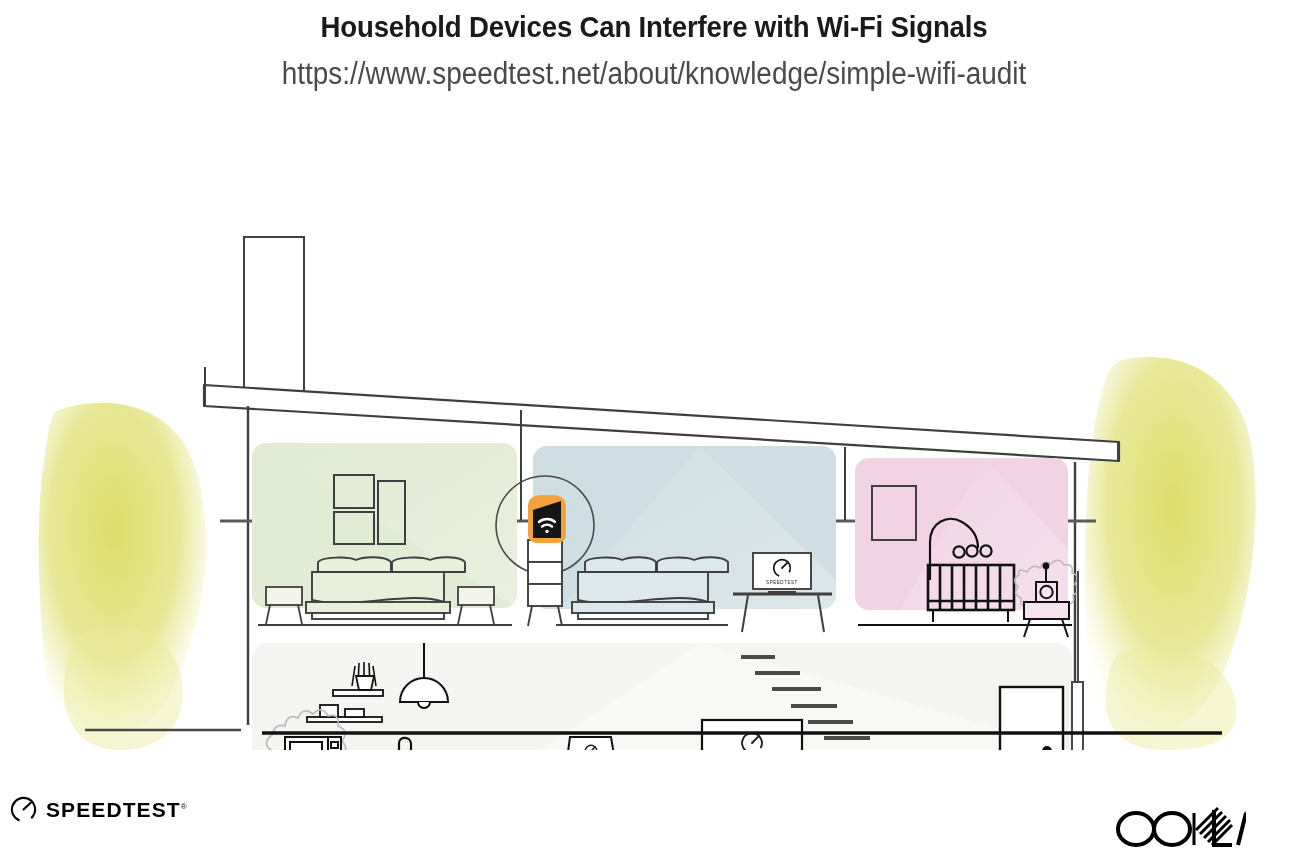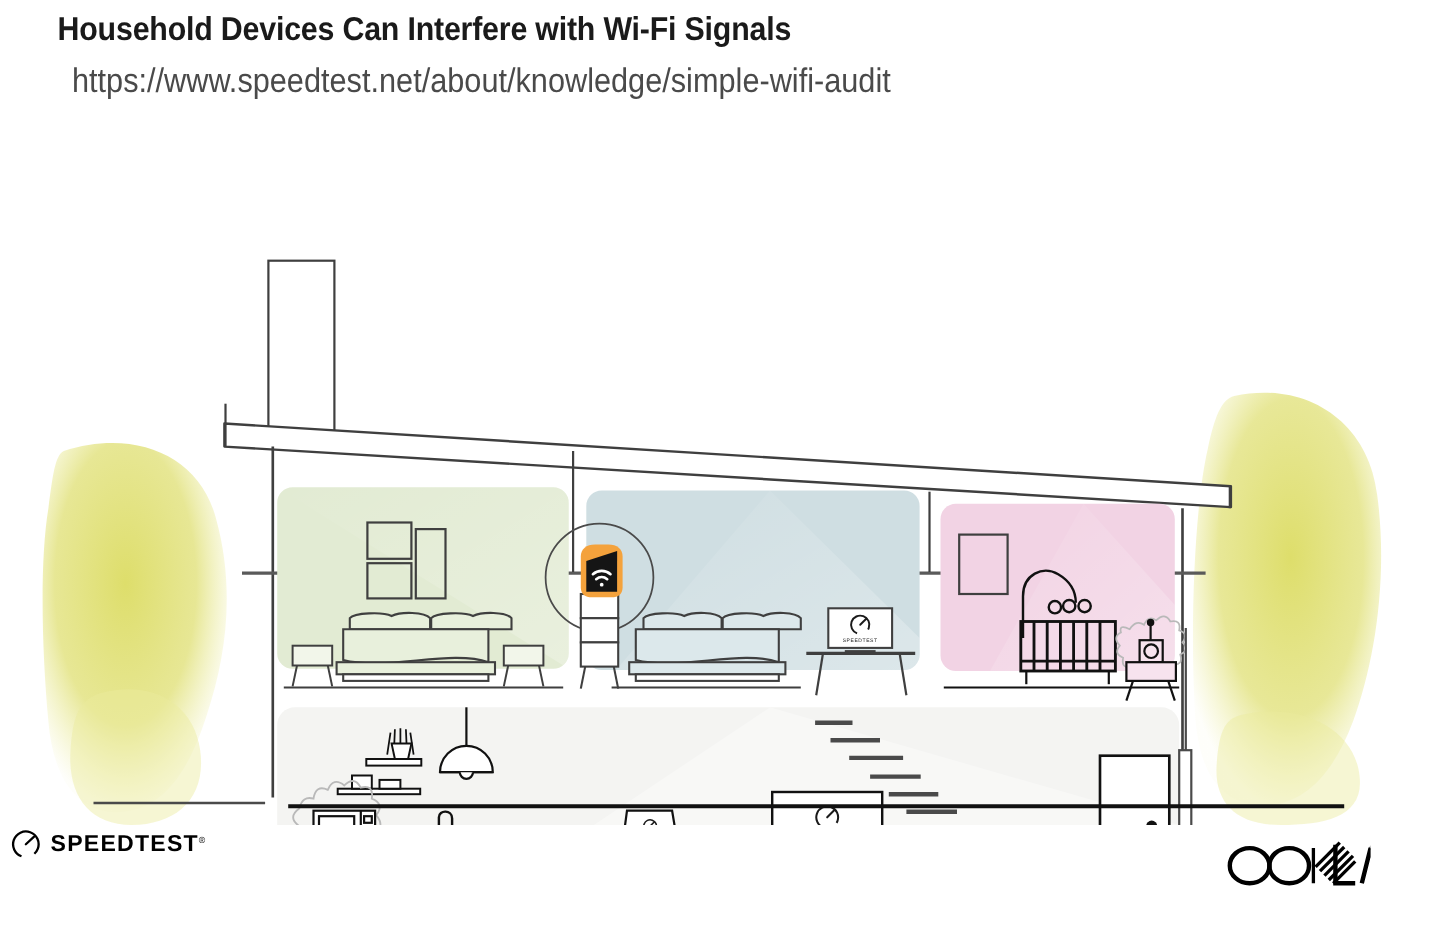--- a/index.html
+++ b/index.html
@@ -5,40 +5,40 @@
 <style>
   html,body{margin:0;padding:0;background:#ffffff;}
   body{
     width:1308px;height:861px;overflow:hidden;position:relative;
     font-family:"Liberation Sans","DejaVu Sans",sans-serif;
     color:#231f20;
   }
   #page{position:relative;width:1308px;height:861px;}
 
   
-  .header{position:absolute;left:0;top:0;width:1308px;text-align:left;}
+  .header{position:absolute;left:0;top:0;width:1308px;text-align:center;}
   .title{
     font-family:"Liberation Sans","DejaVu Sans",sans-serif;
     font-weight:700;font-size:30px;letter-spacing:-0.2px;
     color:#1a1a1a;line-height:1;margin:0;padding-top:12px;
     transform:scaleX(0.92);transform-origin:center;
   }
   .subtitle{
     font-family:"Liberation Sans","DejaVu Sans",sans-serif;
     font-weight:400;font-size:31px;color:#4a4a4a;line-height:1;
     margin:0;padding-top:16px;
     transform:scaleX(0.90);transform-origin:center;
   }
 
   
   .stage{position:absolute;left:0;top:110px;width:1308px;height:640px;}
   .stage svg{display:block;}
 
   
-  .footer{position:absolute;left:0;top:738px;width:1240px;height:81px;}
+  .footer{position:absolute;left:0;top:780px;width:1240px;height:81px;}
   .brand-speedtest{
     position:absolute;left:10px;top:16px;
     display:flex;align-items:center;gap:9px;
   }
   .brand-speedtest .wordmark{
     font-family:"Liberation Sans","DejaVu Sans",sans-serif;
     font-weight:700;font-size:21px;letter-spacing:1.1px;color:#000;
     position:relative;
   }
   .brand-speedtest .wordmark .tm{

